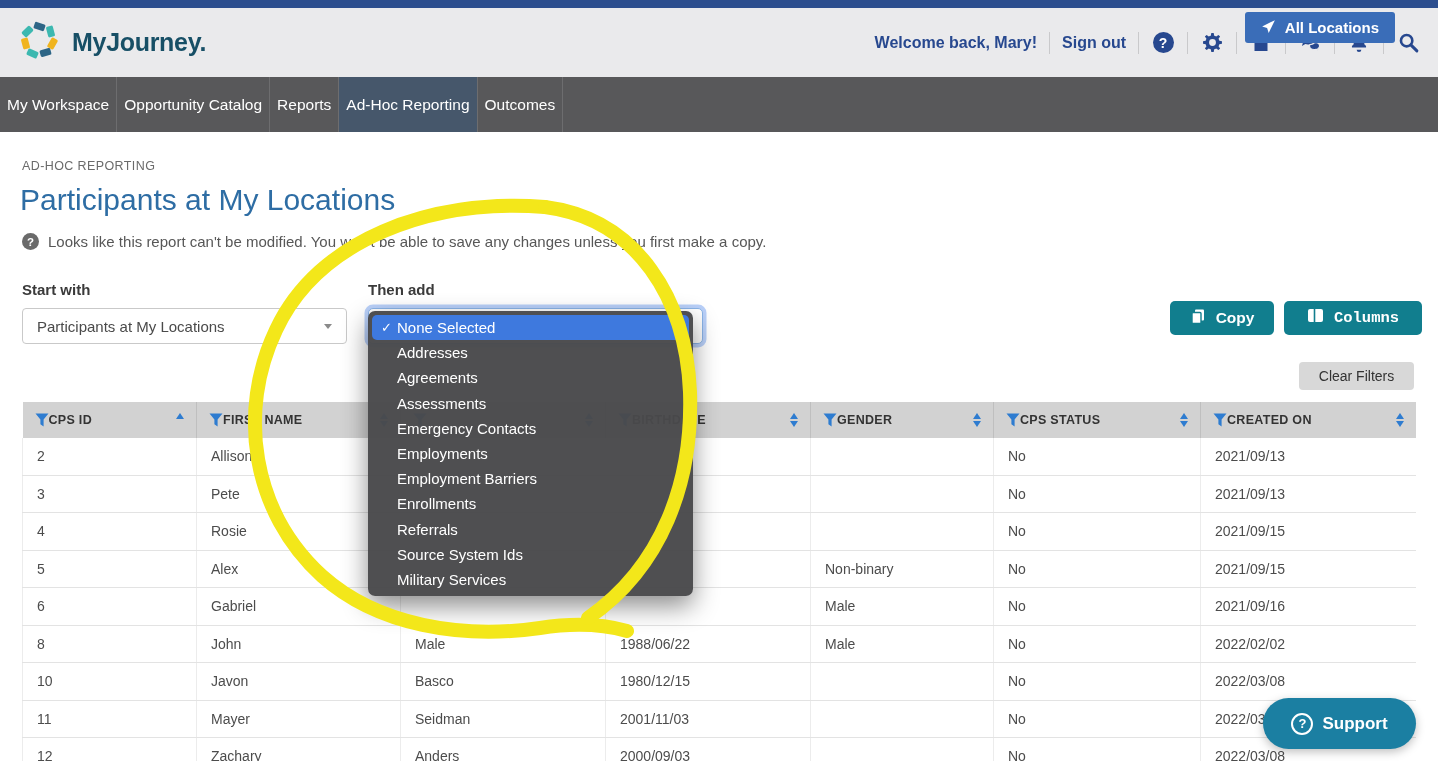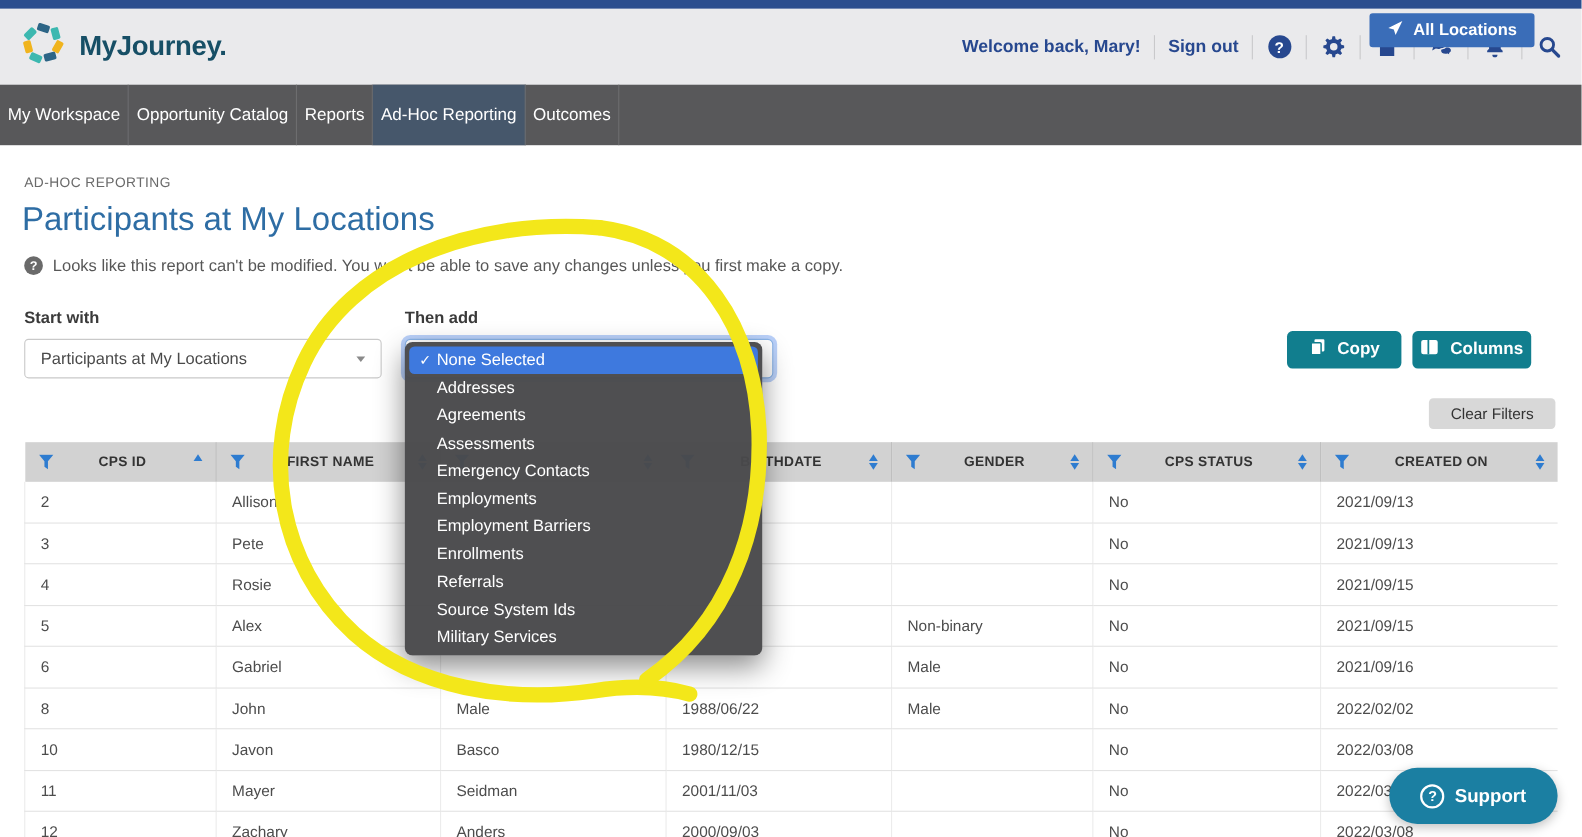--- a/index.html
+++ b/index.html
@@ -54,33 +54,33 @@
   .dd-item{height:25.2px;display:flex;align-items:center;color:#fff;font-size:15px;border-radius:5px;
            padding-left:4px;cursor:pointer;}
   .dd-item.selected{background:#3e79de;}
   .dd-check{width:21px;text-align:center;font-size:13px;flex:0 0 auto;}
 
   
   .btn-teal{position:absolute;height:34px;background:#117e8e;border:none;border-radius:5px;color:#fff;
             font-size:15.5px;font-weight:bold;display:flex;align-items:center;justify-content:center;gap:10px;
             font-family:inherit;cursor:pointer;}
   .btn-copy{left:1170px;top:301px;width:104px;}
-  .btn-columns{left:1284px;top:301px;width:108px;}
+  .btn-columns{left:1284px;top:301px;width:138px;font-family:Liberation Mono, monospace;}
   .btn-clear{position:absolute;left:1299px;top:362px;width:115px;height:28px;background:#d8d8d8;border:none;
              border-radius:4px;color:#333;font-size:14px;font-family:inherit;cursor:pointer;}
 
   
   .table-wrap{position:absolute;left:22px;top:402px;width:1393px;}
   table{border-collapse:collapse;table-layout:fixed;width:1393px;}
   col.c0{width:174px}col.c1{width:204px}col.c2{width:205px}col.c3{width:205px}
   col.c4{width:183px}col.c5{width:207px}col.c6{width:215px}
   th{height:36px;background:#d2d2d2;border-right:1px solid #bfbfbf;padding:0;cursor:pointer;}
   th:last-child{border-right:none;}
   .th-in{display:flex;align-items:center;padding:0 10px 0 12px;}
-  .th-label{flex:1;text-align:center;font-size:12.5px;font-weight:bold;color:#333;letter-spacing:.3px;}
+  .th-label{flex:1;text-align:left;font-size:12.5px;font-weight:bold;color:#333;letter-spacing:.3px;}
   .funnel{flex:0 0 auto;width:14px;height:14px;cursor:pointer;}
   .sorter{flex:0 0 auto;display:flex;flex-direction:column;align-items:center;gap:2px;width:12px;}
   .arr{width:0;height:0;border-left:4.5px solid transparent;border-right:4.5px solid transparent;}
   .arr-up{border-bottom:6px solid #2e7cd0;}
   .arr-down{border-top:6px solid #2e7cd0;}
   td{height:36.5px;border-bottom:1px solid #e3e3e3;border-right:1px solid #ececec;font-size:14px;
      color:#4c4c4c;padding:0 8px 0 14px;background:#fff;overflow:hidden;white-space:nowrap;}
   td:last-child{border-right:none;}
   tbody tr td:first-child{border-left:1px solid #ececec;}
 

